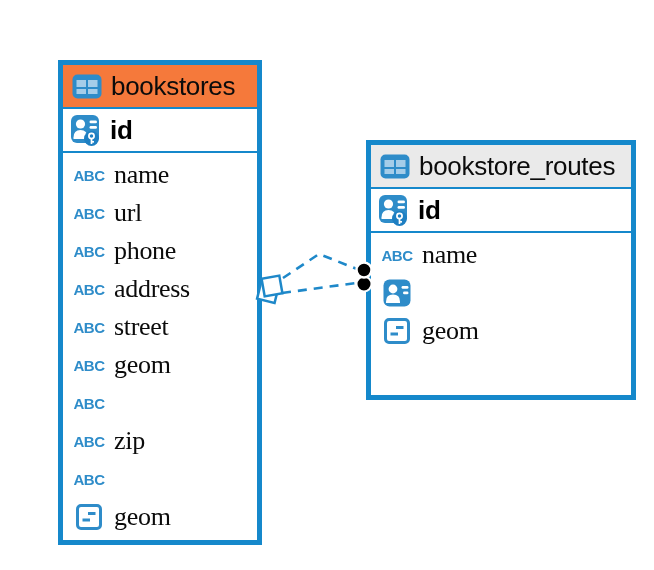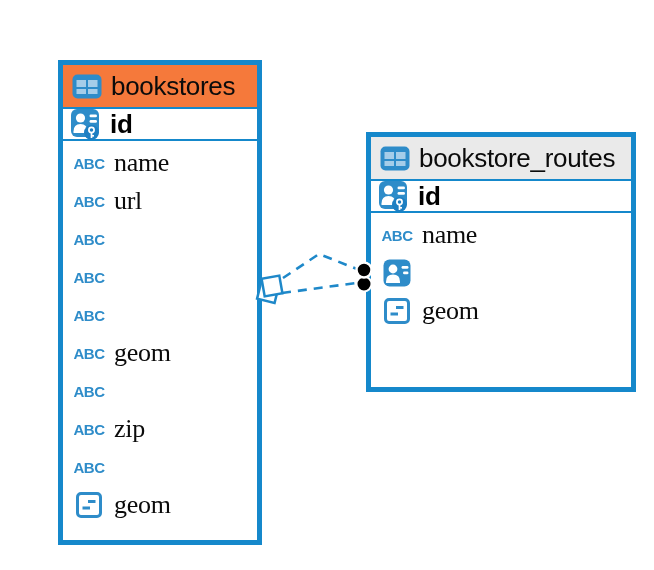--- a/index.html
+++ b/index.html
@@ -11,21 +11,21 @@
     position:absolute;background:#ffffff;border:5px solid #1588CB;box-sizing:border-box;
   }
   .ertable .header{
     display:flex;align-items:center;height:44px;padding:0 8px 0 9px;
     border-bottom:2px solid #1588CB;box-sizing:border-box;
   }
   .ertable .header .title{
     font-size:26px;color:#0b0b0b;margin-left:9px;white-space:nowrap;letter-spacing:-0.3px;
   }
   .pk-row{
-    display:flex;align-items:center;height:32px;padding:0 8px 0 7px;
+    display:flex;align-items:center;height:44px;padding:0 8px 0 7px;
     border-bottom:2px solid #1588CB;box-sizing:border-box;background:#fff;
   }
   .pk-row .pk-name{
     font-size:26px;font-weight:bold;color:#000;margin-left:9px;letter-spacing:-0.3px;
   }
   .cols{padding:3px 0 0 0;}
   .col-row{
     display:flex;align-items:center;height:38px;padding:0 6px 0 9px;box-sizing:border-box;
   }
   .col-row .iconbox{
@@ -89,30 +89,33 @@
         <div class="col-row">
           <span class="iconbox">
             <span class="abc">ABC</span>
           </span>
           <span class="col-name">url</span>
         </div>
         <div class="col-row">
           <span class="iconbox">
             <span class="abc">ABC</span>
           </span>
-        </div>
-        <div class="col-row">
-          <span class="iconbox">
-            <span class="abc">ABC</span>
-          </span>
-        </div>
-        <div class="col-row">
-          <span class="iconbox">
-            <span class="abc">ABC</span>
-          </span>
+          <span class="col-name">phone</span>
+        </div>
+        <div class="col-row">
+          <span class="iconbox">
+            <span class="abc">ABC</span>
+          </span>
+          <span class="col-name">address</span>
+        </div>
+        <div class="col-row">
+          <span class="iconbox">
+            <span class="abc">ABC</span>
+          </span>
+          <span class="col-name">street</span>
         </div>
         <div class="col-row">
           <span class="iconbox">
             <span class="abc">ABC</span>
           </span>
           <span class="col-name">geom</span>
         </div>
         <div class="col-row">
           <span class="iconbox">
             <span class="abc">ABC</span>
@@ -135,21 +138,21 @@
               <rect x="1.5" y="1.5" width="23" height="23" rx="3.5" fill="#fff" stroke="#2E8CC9" stroke-width="3"></rect>
               <rect x="12" y="8" width="7.5" height="3" fill="#2E8CC9"></rect>
               <rect x="6.5" y="14.5" width="7.5" height="3" fill="#2E8CC9"></rect>
             </svg>
           </span>
           <span class="col-name">geom</span>
         </div>
       </div>
   </div>
 
-  <div class="ertable" style="left:366px;top:132px;width:270px;height:260px;">
+  <div class="ertable" style="left:366px;top:140px;width:270px;height:260px;">
     <div class="header" style="background: rgb(234, 234, 234);">
       <span class="hdr-iconbox">
         <svg width="30" height="25" viewBox="0 0 30 25">
           <rect x="0.5" y="0.5" width="29" height="24" rx="5" fill="#2E8CC9"></rect>
           <rect x="4.5" y="6" width="9.5" height="7" fill="#A5CDE9"></rect>
           <rect x="16" y="6" width="9.5" height="7" fill="#A5CDE9"></rect>
           <rect x="4.5" y="15" width="9.5" height="5" fill="#A5CDE9"></rect>
           <rect x="16" y="15" width="9.5" height="5" fill="#A5CDE9"></rect>
         </svg>
       </span>

